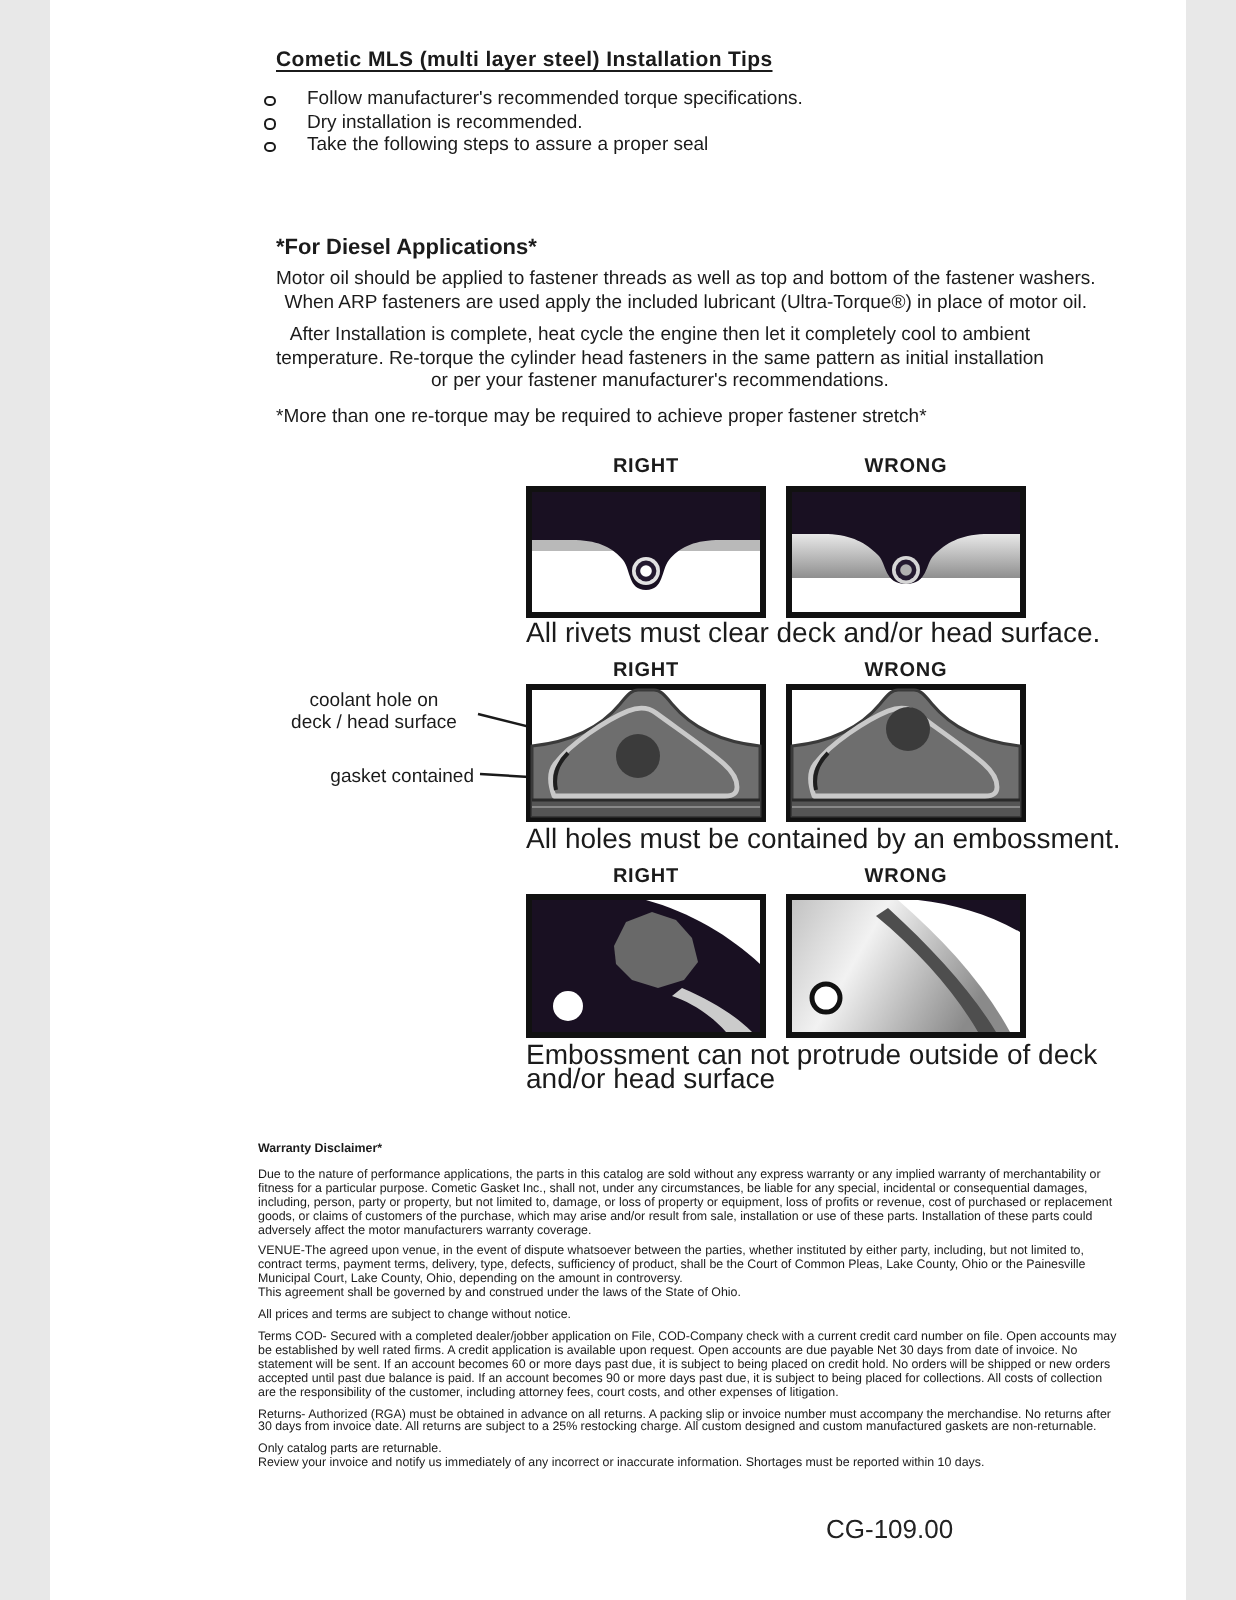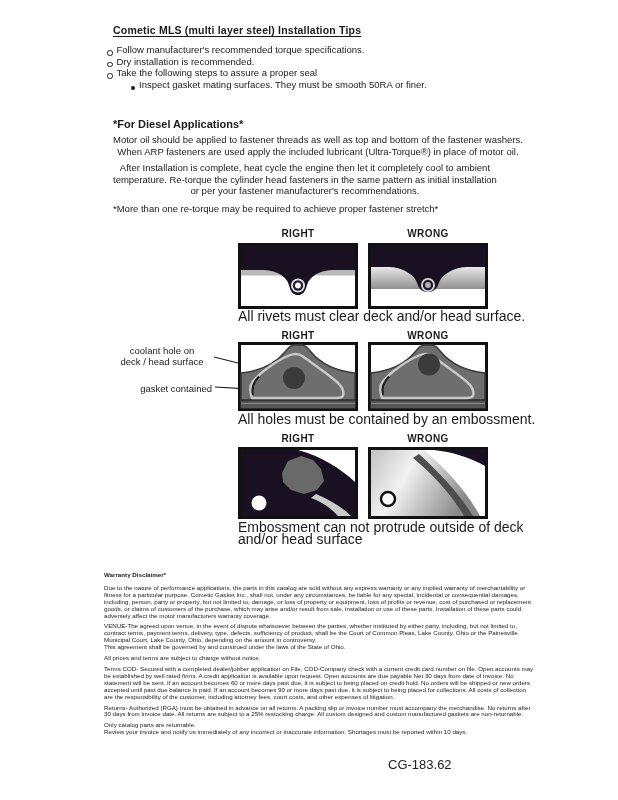--- a/index.html
+++ b/index.html
@@ -1,27 +1,27 @@
 <!DOCTYPE html>
 <html><head>
 <meta charset="utf-8">
 <style>
   html,body{margin:0;padding:0;background:#e8e8e8;}
   .page{
-    position:relative;width:618px;height:800px;background:#ffffff;
+    position:relative;width:568px;height:800px;background:#ffffff;
     font-family:"Liberation Sans","DejaVu Sans",sans-serif;color:#1b1b1b;
     overflow:hidden;margin:0 auto;
   }
   .abs{position:absolute;}
   .title{
     left:113px;top:24px;font-size:10.5px;font-weight:bold;
     text-decoration:underline;text-underline-offset:2px;letter-spacing:0.2px;
   }
   .tips{left:107px;top:44px;font-size:9.5px;line-height:11.5px;}
-  .b-row{display:flex;align-items:flex-end;}
+  .b-row{display:flex;align-items:flex-start;gap:12px;}
   .b-sub{margin-left:24px;}
   .b-open{flex:0 0 auto;width:3.5px;height:3.5px;border:1px solid #1b1b1b;border-radius:50%;margin:3.5px 4px 0 0;}
   .b-fill{flex:0 0 auto;width:4px;height:4px;background:#1b1b1b;border-radius:50%;margin:3.5px 4px 0 0;}
   .diesel-h{left:113px;top:118px;font-size:11px;font-weight:bold;}
   .para{font-size:9.5px;line-height:11.5px;white-space:pre-line;text-align:center;}
   .p1{left:113px;top:134px;}
   .p2{left:113px;top:162px;}
   .note{left:113px;top:203px;}
   .fig-label{width:120px;text-align:center;font-size:10px;font-weight:bold;letter-spacing:0.4px;}
   .fig-caption{font-size:14px;white-space:pre-line;line-height:11.5px;}
@@ -44,24 +44,20 @@
       <span class="b-open"></span>
       <span>Follow manufacturer's recommended torque specifications.</span>
     </div>
     <div class="b-row">
       <span class="b-open"></span>
       <span>Dry installation is recommended.</span>
     </div>
     <div class="b-row">
       <span class="b-open"></span>
       <span>Take the following steps to assure a proper seal</span>
-    </div>
-    <div class="b-row b-sub">
-      <span class="b-fill"></span>
-      <span>Inspect gasket mating surfaces.  They must be smooth 50RA or finer.</span>
     </div>
   </div>
 
   <div class="abs diesel-h">*For Diesel Applications*</div>
   <div class="abs para p1">Motor oil should be applied to fastener threads as well as top and bottom of the fastener washers.
 When ARP fasteners are used apply the included lubricant (Ultra-Torque®) in place of motor oil.</div>
   <div class="abs para p2">After Installation is complete, heat cycle the engine then let it completely cool to ambient
 temperature. Re-torque the cylinder head fasteners in the same pattern as initial installation
 or per your fastener manufacturer's recommendations.</div>
   <div class="abs para note">*More than one re-torque may be required to achieve proper fastener stretch*</div>
@@ -166,15 +162,15 @@
     <div class="fine-para">Due to the nature of performance applications, the parts in this catalog are sold without any express warranty or any implied warranty of merchantability or fitness for a particular purpose.  Cometic Gasket Inc., shall not, under any circumstances, be liable for any special, incidental or consequential damages, including, person, party or property, but not limited to, damage, or loss of property or equipment, loss of profits or revenue, cost of purchased or replacement goods, or claims of customers of the purchase, which may arise and/or result from sale, installation or use of these parts.  Installation of these parts could adversely affect the motor manufacturers warranty coverage.</div>
     <div class="fine-para">VENUE-The agreed upon venue, in the event of dispute whatsoever between the parties, whether instituted by either party, including, but not limited to, contract terms, payment terms, delivery, type, defects, sufficiency of product, shall be the Court of Common Pleas, Lake County, Ohio or the Painesville Municipal Court, Lake County, Ohio, depending on the amount in controversy.
 This agreement shall be governed by and construed under the laws of the State of Ohio.</div>
     <div class="fine-para">All prices and terms are subject to change without notice.</div>
     <div class="fine-para">Terms COD- Secured with a completed dealer/jobber application on File, COD-Company check with a current credit card number on file.  Open accounts may be established by well rated firms.  A credit application is available upon request.  Open accounts are due payable Net 30 days from date of invoice.  No statement will be sent.  If an account becomes 60 or more days past due, it is subject to being placed on credit hold.  No orders will be shipped or new orders accepted until past due balance is paid.  If an account becomes 90 or more days past due, it is subject to being placed for collections.  All costs of collection are the responsibility of the customer, including attorney fees, court costs, and other expenses of litigation.</div>
     <div class="fine-para">Returns- Authorized (RGA) must be obtained in advance on all returns.  A packing slip or invoice number must accompany the merchandise.  No returns after 30 days from invoice date.  All returns are subject to a 25% restocking charge.  All custom designed and custom manufactured gaskets are non-returnable.</div>
     <div class="fine-para">Only catalog parts are returnable.
 Review your invoice and notify us immediately of any incorrect or inaccurate information.  Shortages must be reported within 10 days.</div>
   </div>
 
-  <div class="abs code">CG-183.62</div>
+  <div class="abs code">CG-109.00</div>
 
 </div>
 
 </body></html>

